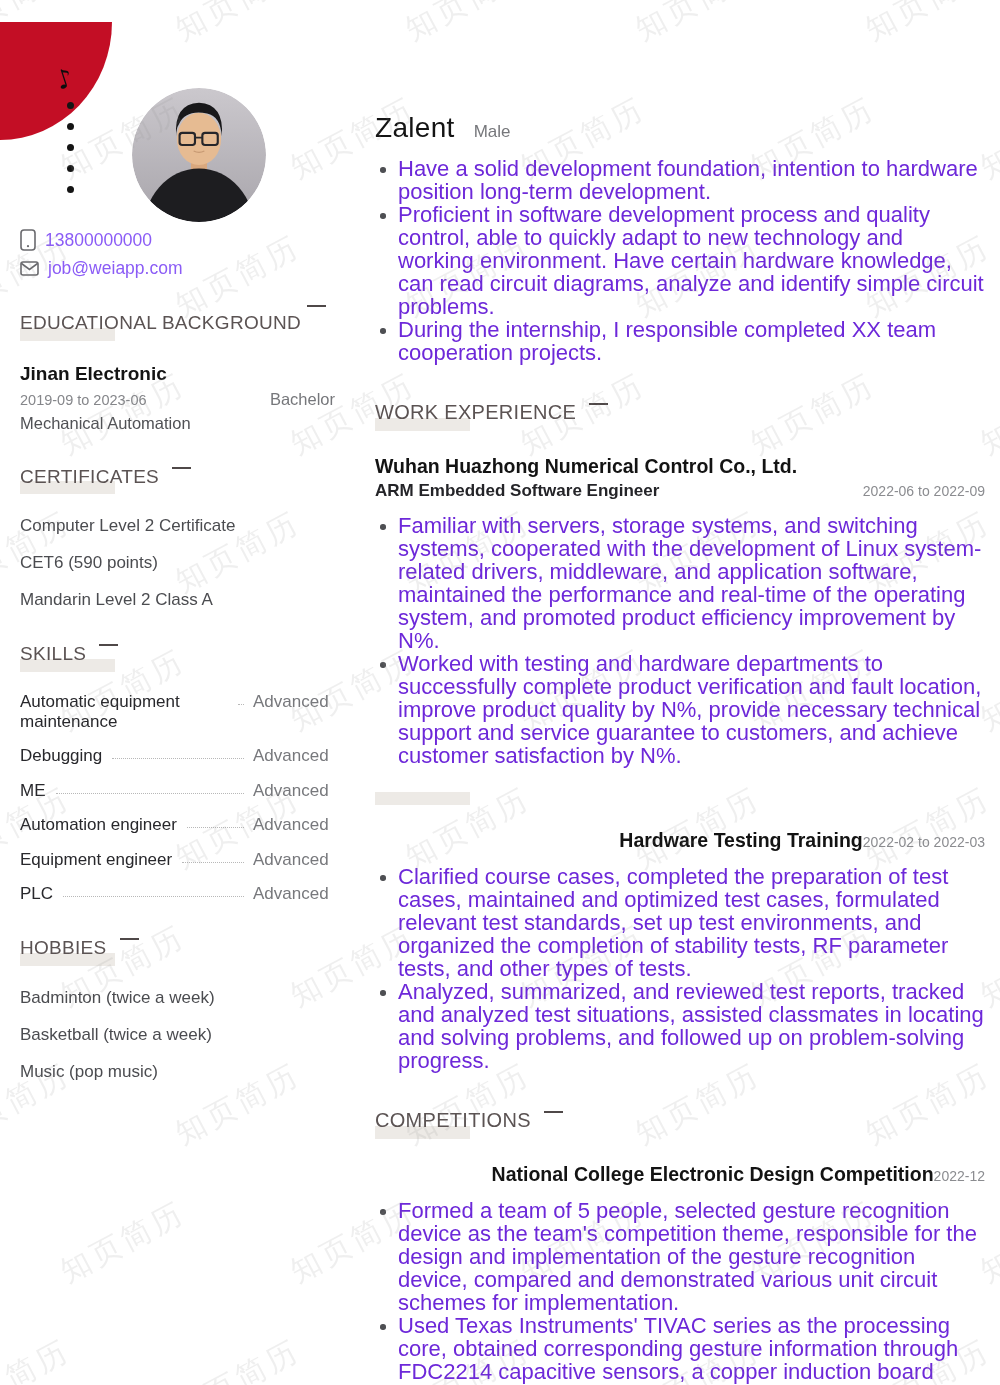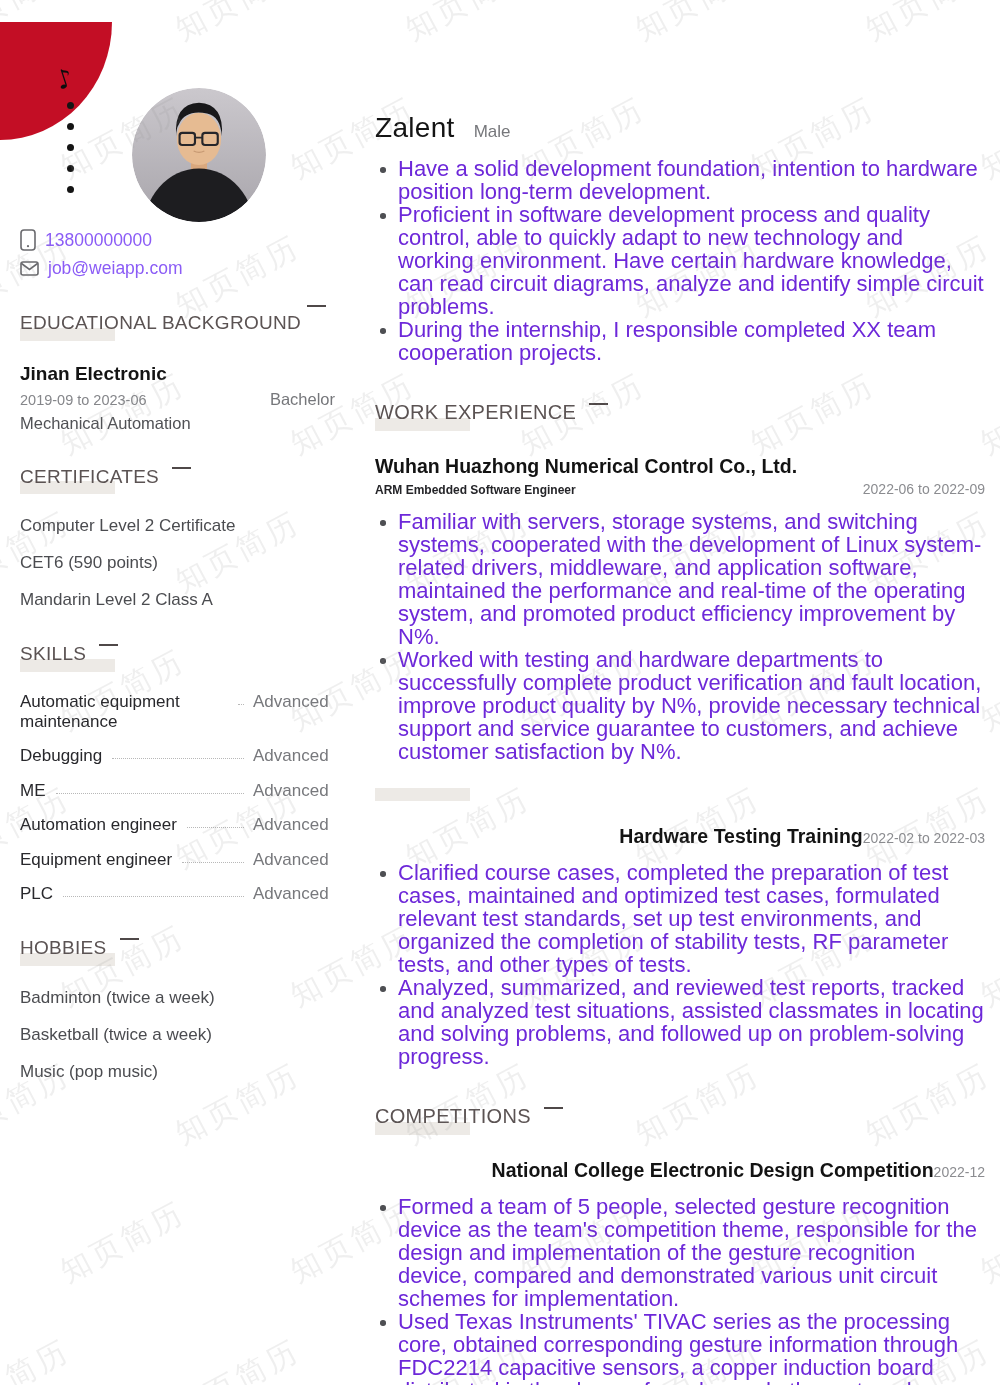--- a/index.html
+++ b/index.html
@@ -63,21 +63,21 @@
 
   
   .bullets { list-style:none; margin-top:13px; }
   .bullets li { position:relative; padding-left:23px; font-size:22px; line-height:23px; color:#6d28d9; }
   .bullets li::before { content:""; position:absolute; left:5px; top:10px; width:5.5px; height:5.5px; border-radius:50%; background:#4e4f53; }
 
   
   .entry { margin-top:24px; }
   .entry-company { font-size:19.5px; font-weight:700; color:#131313; }
   .entry-subrow { display:flex; justify-content:space-between; align-items:baseline; margin-top:3px; }
-  .entry-role { font-size:12px; font-weight:700; color:#242428; }
+  .entry-role { font-size:17px; font-weight:700; color:#242428; }
   .entry-period { font-size:14px; color:#8b8c90; }
   .entry-titlerow { display:flex; justify-content:flex-end; align-items:baseline; }
   .entry-name { font-size:19.5px; font-weight:700; color:#131313; }
   .entry .bullets { }
   .sec-gap { margin-top:34px; }
 </style>
 </head>
 <body>
 
 <div class="page">

